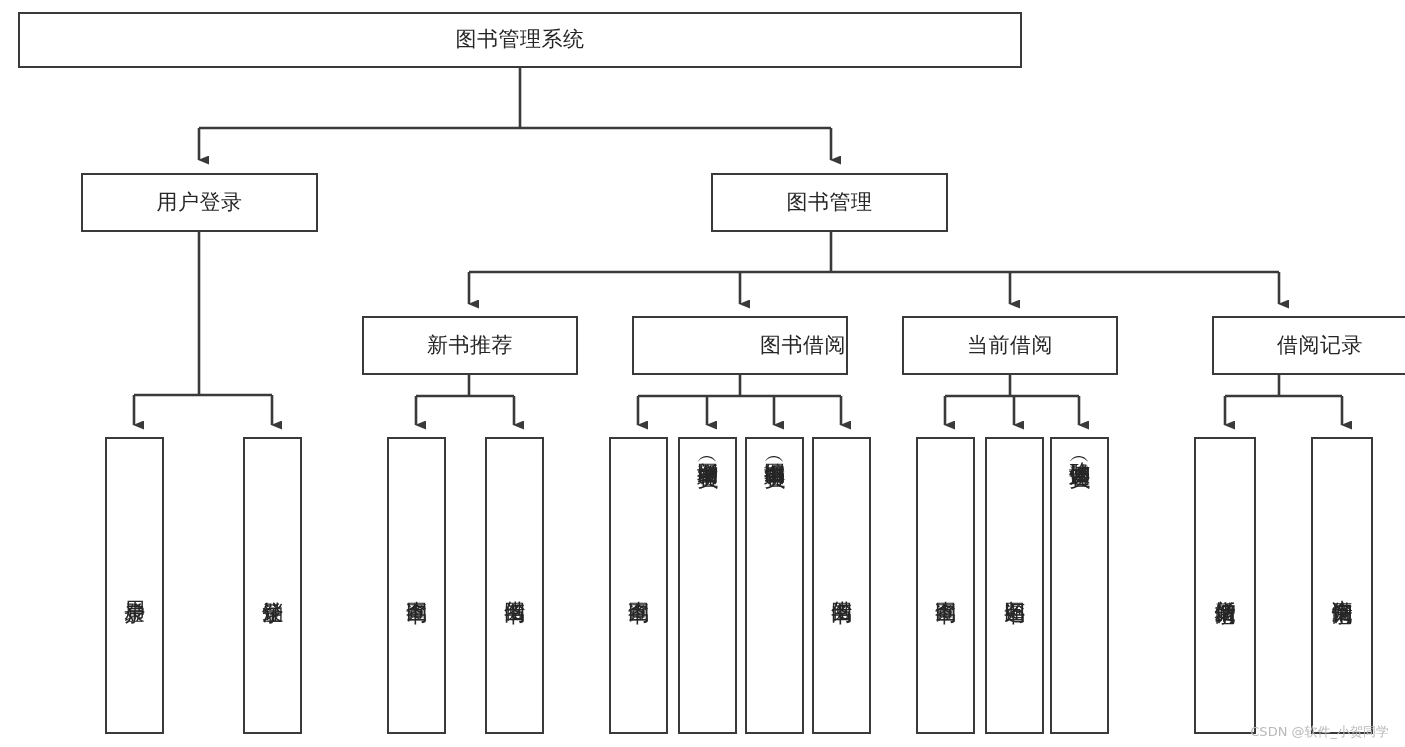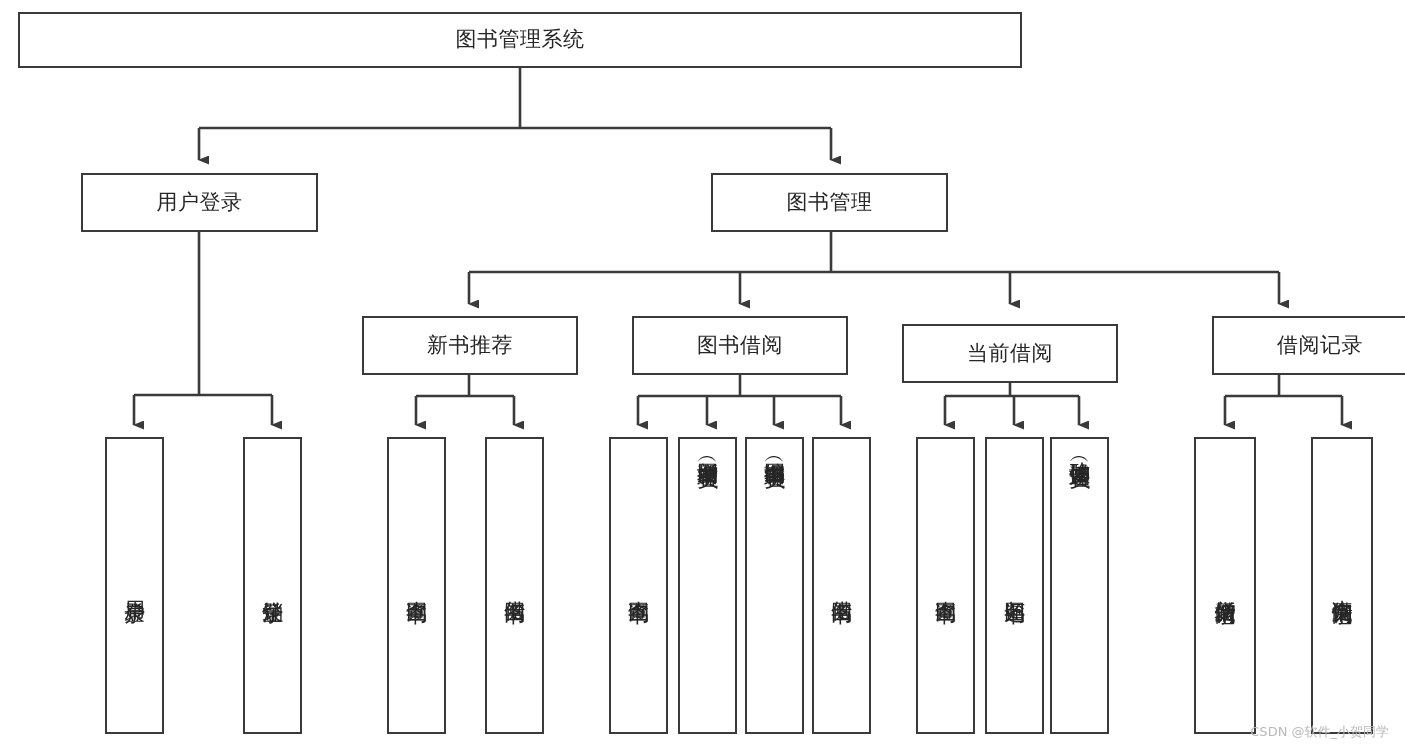--- a/index.html
+++ b/index.html
@@ -149,25 +149,25 @@
   </div>
 
   <div class="node-box" style="left:711px; top:173px; width:237px; height:59px;">
     <span class="node-label-h">图书管理</span>
   </div>
 
   <div class="node-box" style="left:362px; top:316px; width:216px; height:59px;">
     <span class="node-label-h">新书推荐</span>
   </div>
 
-  <div class="node-box" style="left:632px; top:316px; width:216px; height:59px;">
+  <div class="node-box" style="left:632px; top:316px; width:216px; height:59px;justify-content:flex-end;">
     <span class="node-label-h">图书借阅</span>
   </div>
 
-  <div class="node-box" style="left:902px; top:316px; width:216px; height:59px;margin-top:8px;">
+  <div class="node-box" style="left:902px; top:316px; width:216px; height:59px;">
     <span class="node-label-h">当前借阅</span>
   </div>
 
   <div class="node-box" style="left:1172px; top:316px; width:216px; height:59px;margin-left:40px;">
     <span class="node-label-h">借阅记录</span>
   </div>
 
   <div class="leaf-box center-v" style="left:105px; top:437px; width:59px; height:297px;">
     <span class="leaf-label-v">用户登录</span>
   </div>

